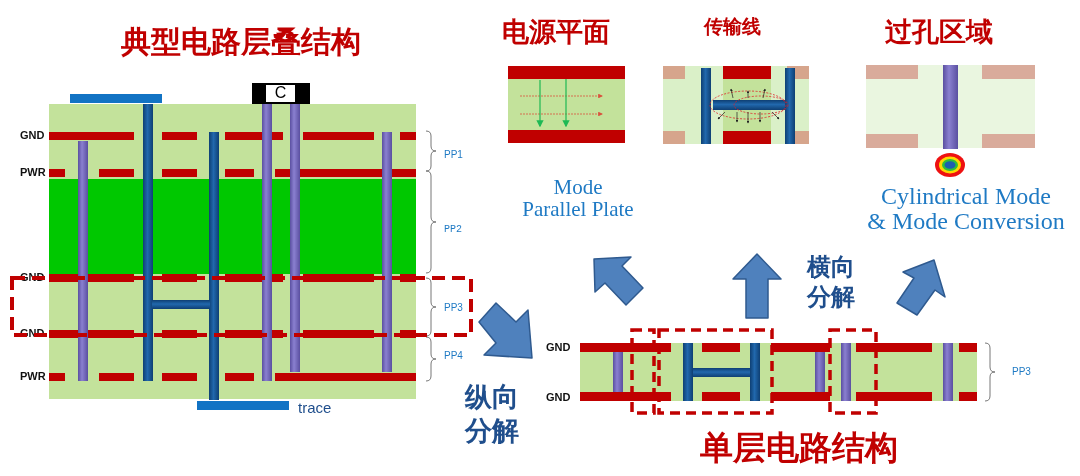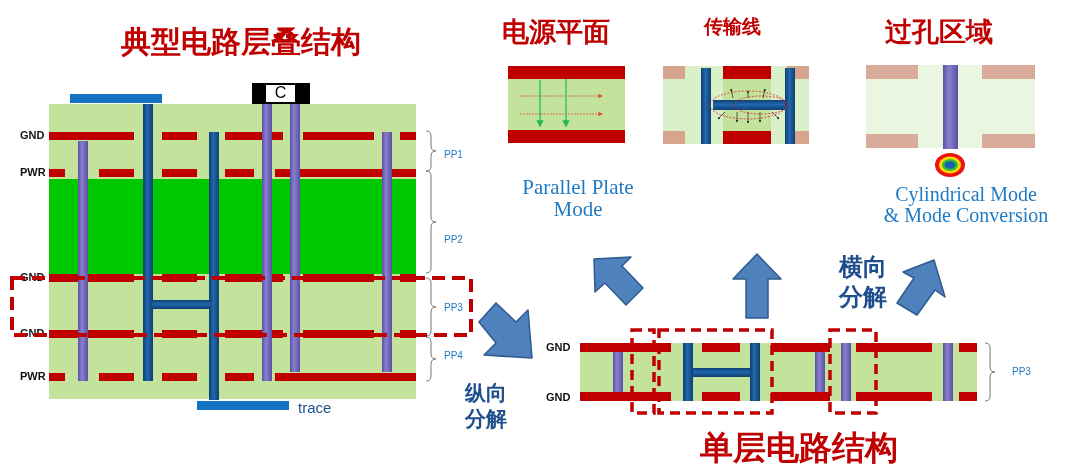--- a/index.html
+++ b/index.html
@@ -18,45 +18,45 @@
 
 <div id="stage">
 
   <div class="title-red" style="left:121px; top:22px; font-size:30px;">典型电路层叠结构</div>
   <div class="title-red" style="left:502px; top:14px; font-size:27px;">电源平面</div>
   <div class="title-red" style="left:704px; top:14px; font-size:19px;">传输线</div>
   <div class="title-red" style="left:885px; top:14px; font-size:27px;">过孔区域</div>
   <div class="title-red" style="left:700px; top:426px; font-size:33px;">单层电路结构</div>
 
   <div class="label-blue-serif" style="left:488px; top:176px; width:180px; font-size:21px;">
+    <div>Mode</div>
     <div>Parallel Plate</div>
-    <div>Mode</div>
-  </div>
-  <div class="label-blue-serif" style="left:852px; top:184px; width:228px; font-size:20px;">
+  </div>
+  <div class="label-blue-serif" style="left:852px; top:184px; width:228px; font-size:24px;">
     <div>Cylindrical Mode</div>
     <div>&amp; Mode Conversion</div>
   </div>
 
-  <div class="label-navy" style="left:465px; top:380px; font-size:21px;">
+  <div class="label-navy" style="left:465px; top:380px; font-size:27px;">
     <div>纵向</div>
     <div>分解</div>
   </div>
-  <div class="label-navy" style="left:807px; top:252px; font-size:24px;margin-left:32px;">
+  <div class="label-navy" style="left:807px; top:252px; font-size:24px;">
     <div>横向</div>
     <div>分解</div>
   </div>
 
   <div class="layer-label" style="left:20px; top:129px;">GND</div>
   <div class="layer-label" style="left:20px; top:166px;">PWR</div>
   <div class="layer-label" style="left:20px; top:271px;">GND</div>
   <div class="layer-label" style="left:20px; top:327px;">GND</div>
   <div class="layer-label" style="left:20px; top:370px;">PWR</div>
 
   <div class="pp-label" style="left:444px; top:149px;">PP1</div>
-  <div class="pp-label" style="left:444px; top:234px;">PP2</div>
+  <div class="pp-label" style="left:444px; top:224px;font-family:Liberation Mono, monospace;">PP2</div>
   <div class="pp-label" style="left:444px; top:302px;">PP3</div>
   <div class="pp-label" style="left:444px; top:350px;">PP4</div>
 
   <div class="small-label" style="left:121px; top:356px;">via</div>
   <div class="small-label" style="left:298px; top:399px;">trace</div>
 
   <div class="layer-label" style="left:546px; top:341px;">GND</div>
   <div class="layer-label" style="left:546px; top:391px;">GND</div>
   <div class="pp-label" style="left:1012px; top:366px;">PP3</div>
 

